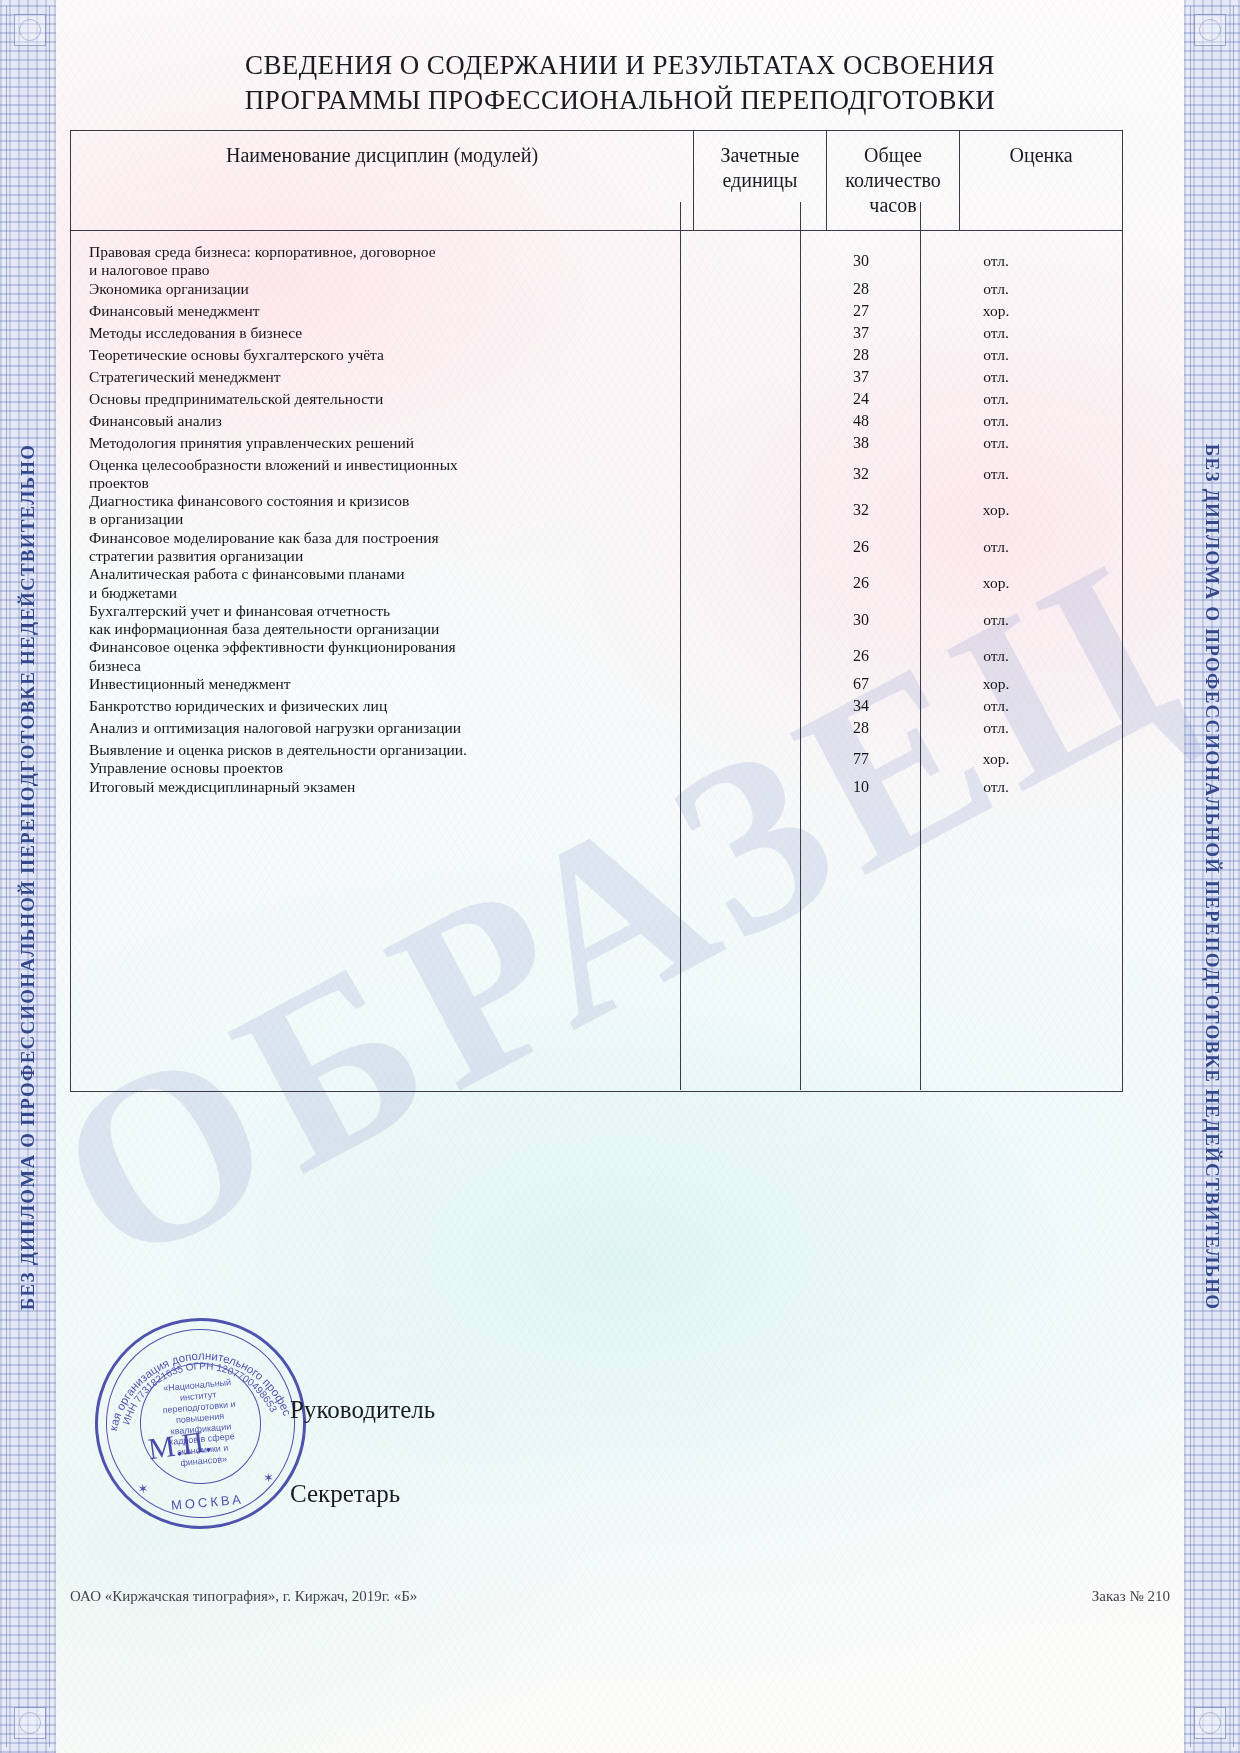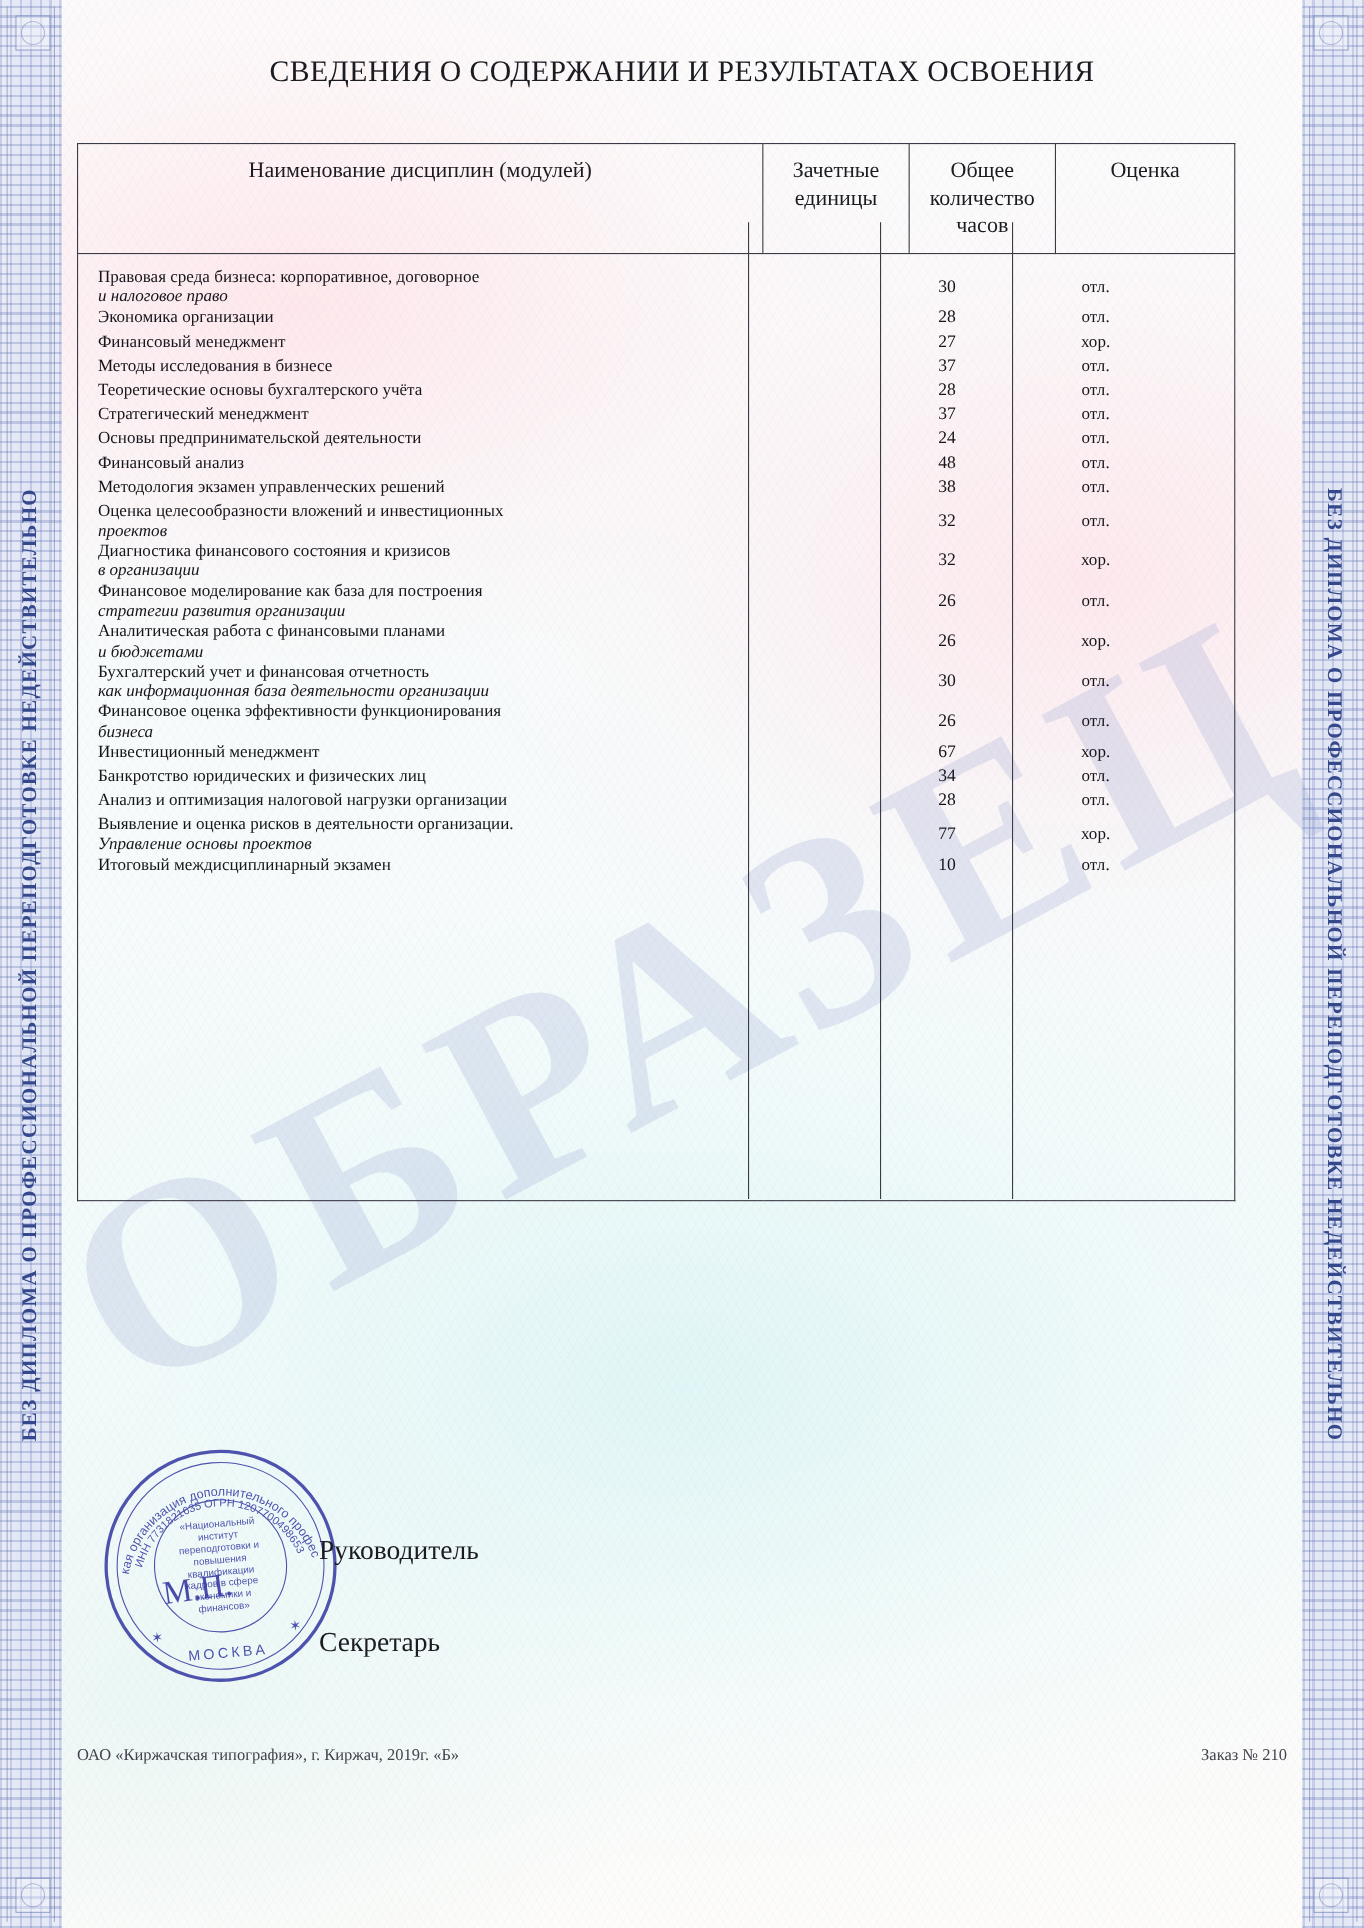--- a/index.html
+++ b/index.html
@@ -201,21 +201,21 @@
     box-sizing: border-box;
     text-align: center;
     font-size: 15.5px;
     color: #15151b;
   }
   .row.two-line .cell-units,
   .row.two-line .cell-hours,
   .row.two-line .cell-mark {
     padding-top: 9px;
   }
-  .row .cell-name .l2 { display: block; font-style: italic; }
+  .row .cell-name .l2 { display: block; }
 
   
   .vsep {
     position: absolute;
     top: 202px;
     height: 888px;
     width: 1px;
     background: #3b3b46;
   }
   .vsep.v1 { left: 680px; }
@@ -359,20 +359,21 @@
   <div class="corner-box" style="right:14px; bottom:14px;">
       <span></span>
     </div>
 
   <div class="watermark">ОБРАЗЕЦ</div>
 
   <div class="content">
 
     <div class="doc-title">
       <span class="line">СВЕДЕНИЯ О СОДЕРЖАНИИ И РЕЗУЛЬТАТАХ ОСВОЕНИЯ</span>
+      <span class="line">ПРОГРАММЫ ПРОФЕССИОНАЛЬНОЙ ПЕРЕПОДГОТОВКИ</span>
     </div>
 
     <table class="grades">
       <thead>
         <tr>
           <th class="col-name">Наименование дисциплин (модулей)</th>
           <th class="col-units">
             <div>Зачетные</div>
             <div>единицы</div>
           </th>
@@ -430,21 +431,21 @@
                   <div class="cell-hours">24</div>
                   <div class="cell-mark">отл.</div>
                 </div>
                 <div class="row">
                   <div class="cell-name"><span>Финансовый анализ</span></div>
                   <div class="cell-units"></div>
                   <div class="cell-hours">48</div>
                   <div class="cell-mark">отл.</div>
                 </div>
                 <div class="row">
-                  <div class="cell-name"><span>Методология экзамен управленческих решений</span></div>
+                  <div class="cell-name"><span>Методология принятия управленческих решений</span></div>
                   <div class="cell-units"></div>
                   <div class="cell-hours">38</div>
                   <div class="cell-mark">отл.</div>
                 </div>
                 <div class="row two-line">
                   <div class="cell-name"><span>Оценка целесообразности вложений и инвестиционных</span><span class="l2">проектов</span></div>
                   <div class="cell-units"></div>
                   <div class="cell-hours">32</div>
                   <div class="cell-mark">отл.</div>
                 </div>

